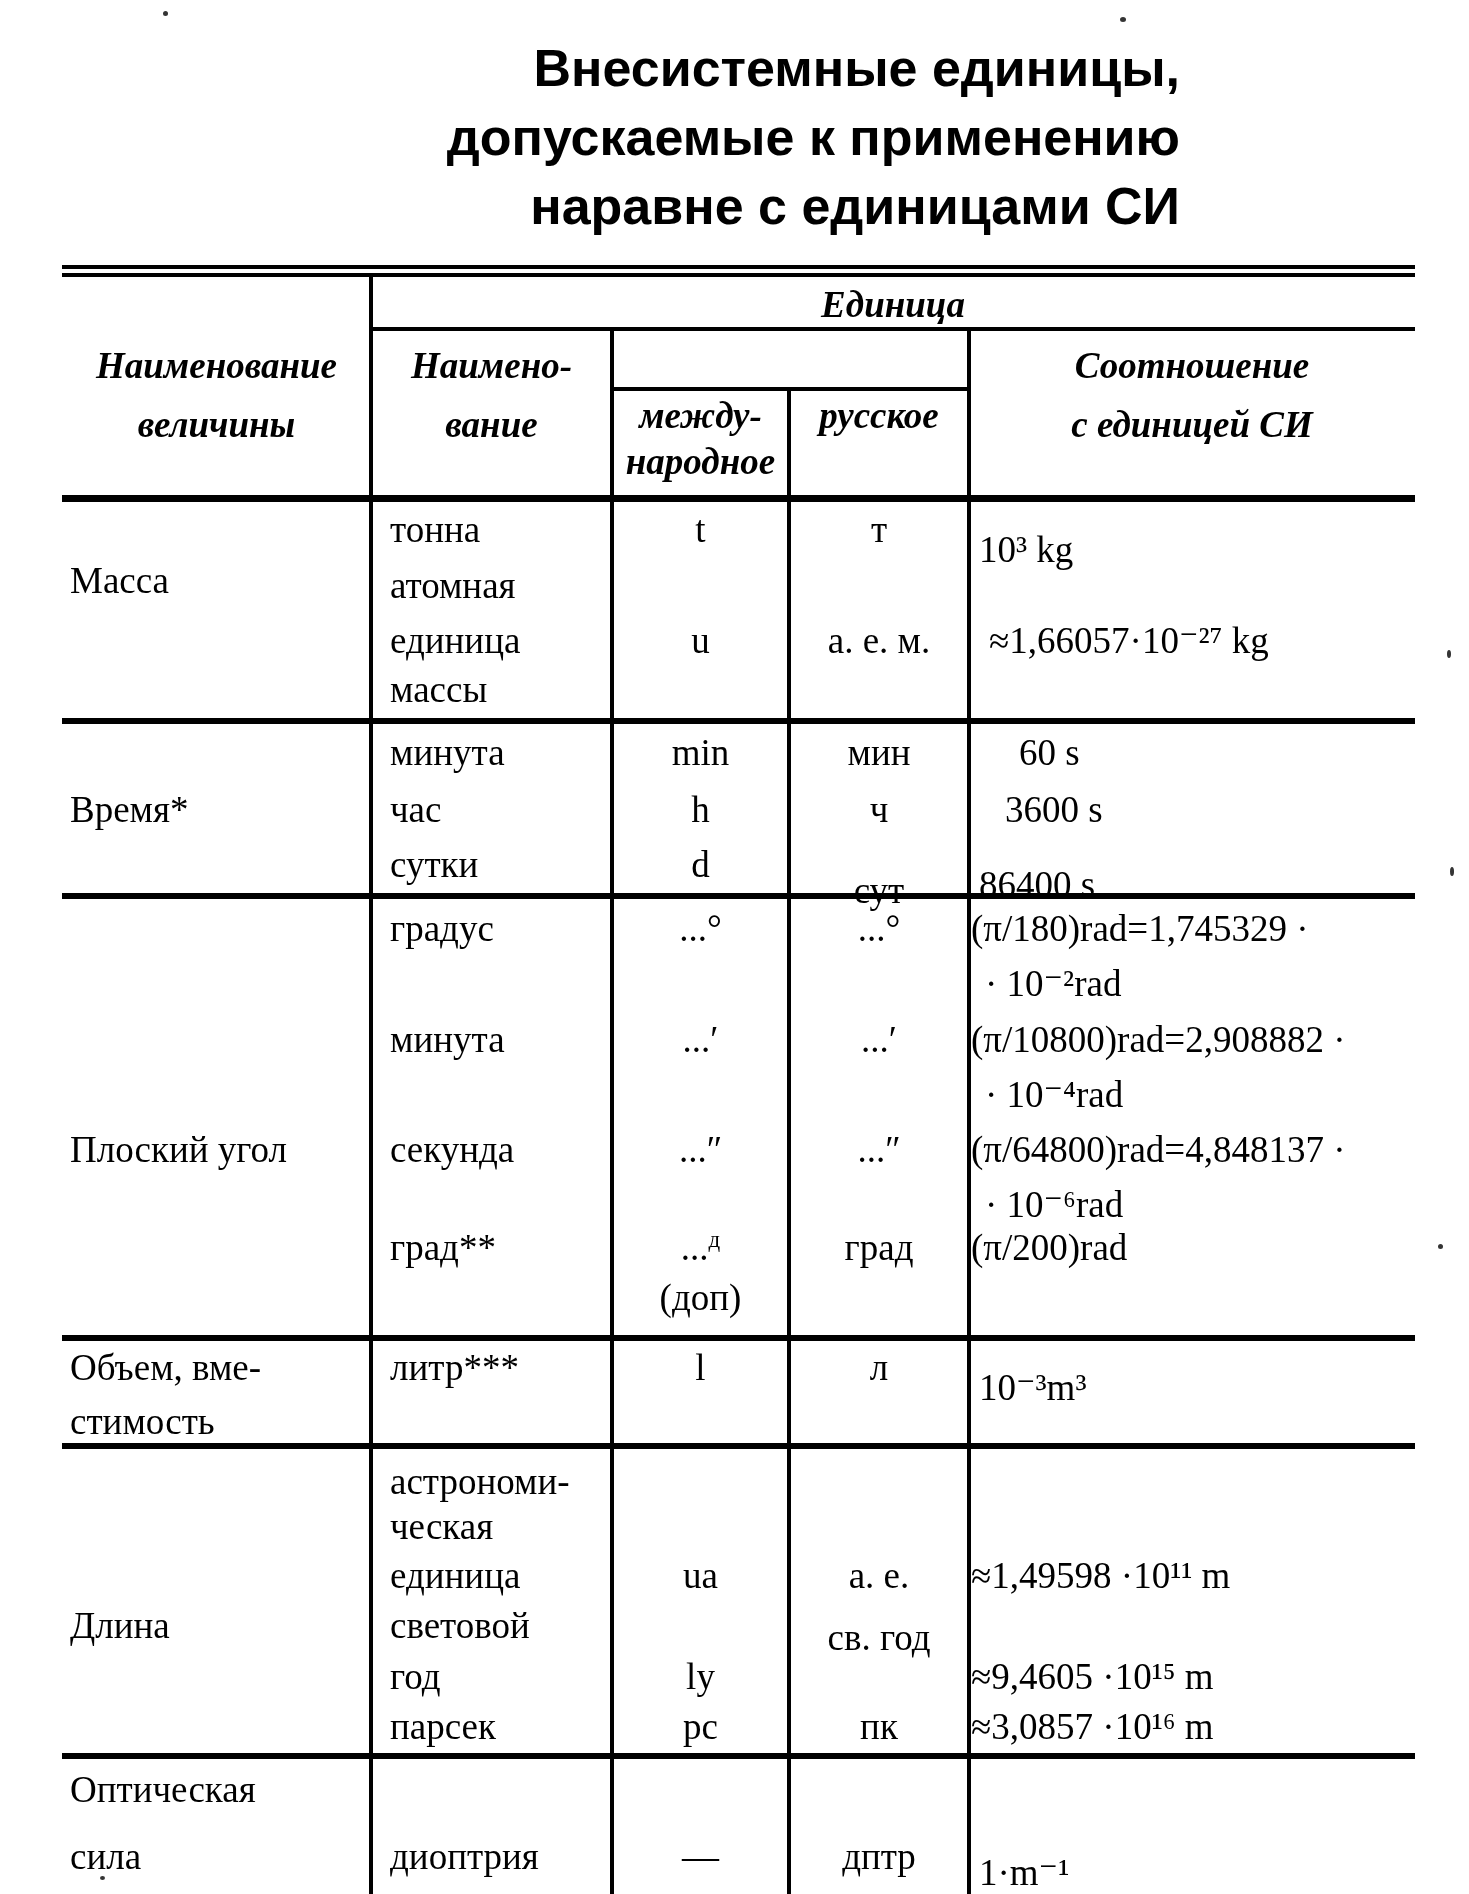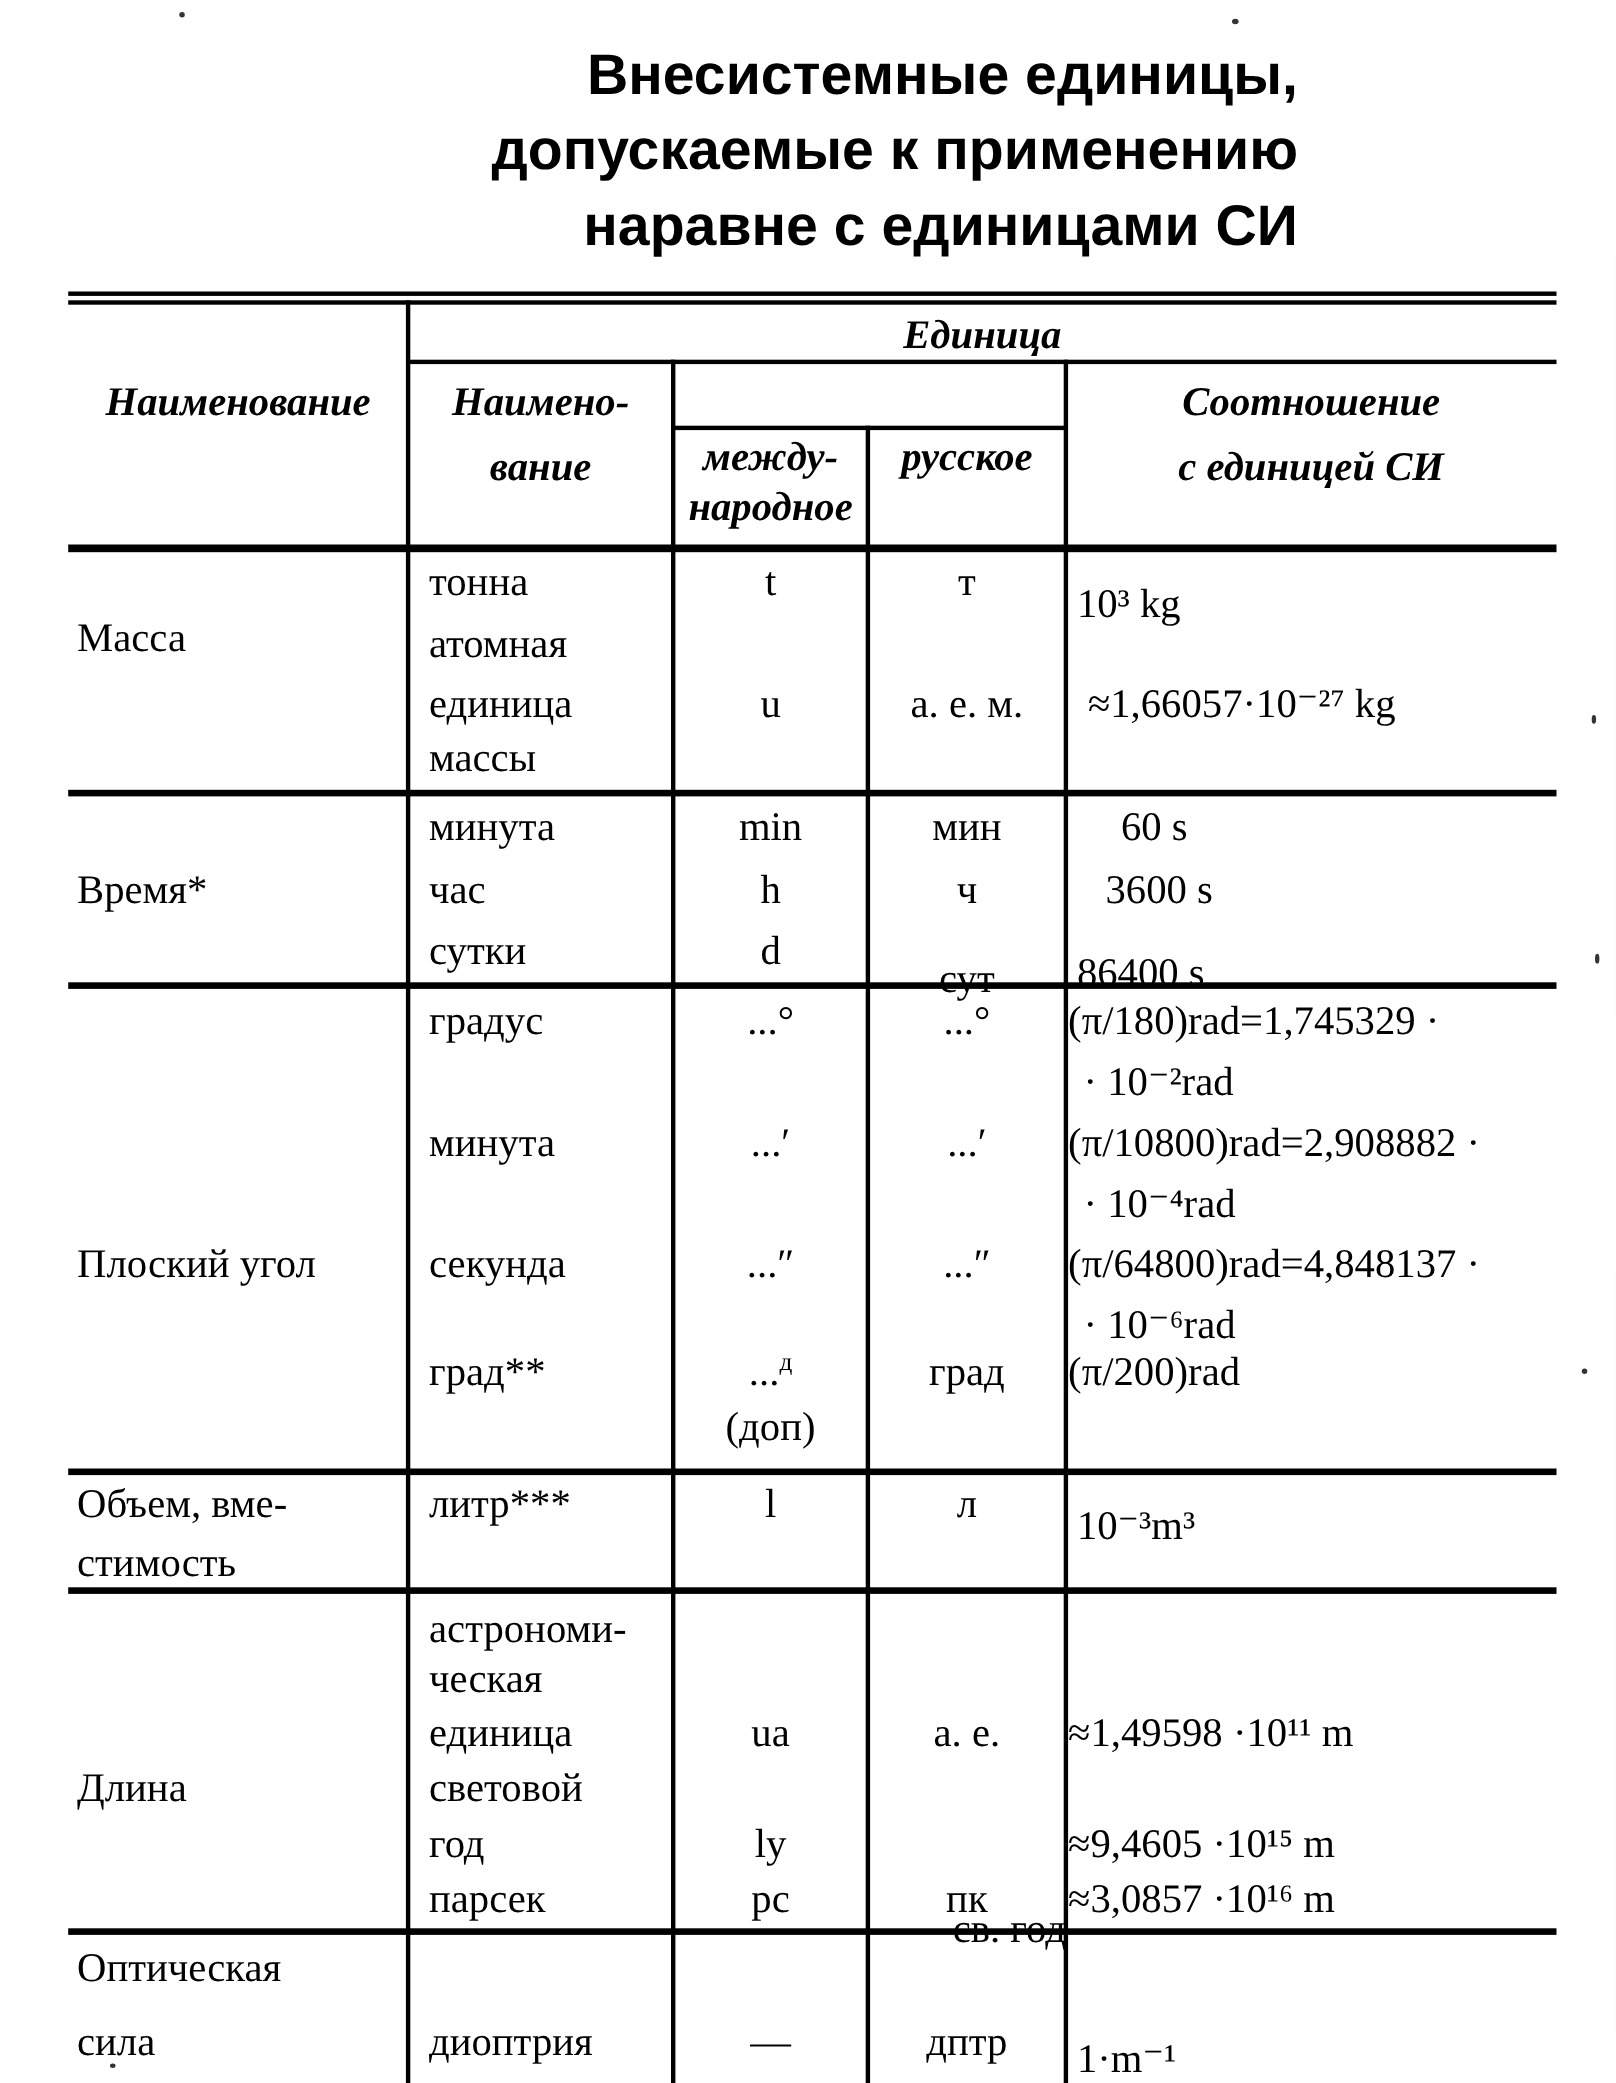--- a/index.html
+++ b/index.html
@@ -71,20 +71,21 @@
     <div class="hl" style="top:1178px;height:6px;"></div>
     <div class="hl" style="top:1488px;height:6px;"></div>
 
     <div class="vl" style="left:307px;top:8px;height:1621px;"></div>
     <div class="vl" style="left:548px;top:62px;height:1567px;"></div>
     <div class="vl" style="left:725px;top:122px;height:1507px;"></div>
     <div class="vl" style="left:905px;top:62px;height:1567px;"></div>
 
     <div class="ln hd-cell hu" style="top:15px;">Единица</div>
     <div class="ln hd-cell hq" style="top:76px;">Наименование</div>
+    <div class="ln hd-cell hq" style="top:135px;">величины</div>
     <div class="ln hd-cell hn" style="top:76px;">Наимено-</div>
     <div class="ln hd-cell hn" style="top:135px;">вание</div>
     <div class="ln hd-cell hi" style="top:126px;">между-</div>
     <div class="ln hd-cell hi" style="top:172px;">народное</div>
     <div class="ln hd-cell hr" style="top:126px;">русское</div>
     <div class="ln hd-cell hs" style="top:76px;">Соотношение</div>
     <div class="ln hd-cell hs" style="top:135px;">с единицей СИ</div>
 
     <div class="ln n" style="top:240px;">тонна</div>
     <div class="ln i" style="top:240px;">t</div>
@@ -144,21 +145,21 @@
     <div class="ln n" style="top:1192px;">астрономи-</div>
     <div class="ln n" style="top:1237px;">ческая</div>
     <div class="ln n" style="top:1286px;">единица</div>
     <div class="ln i" style="top:1286px;">ua</div>
     <div class="ln r" style="top:1286px;">а. е.</div>
     <div class="ln s" style="top:1286px;">≈1,49598 ·10¹¹ m</div>
     <div class="ln q" style="top:1336px;">Длина</div>
     <div class="ln n" style="top:1336px;">световой</div>
     <div class="ln n" style="top:1387px;">год</div>
     <div class="ln i" style="top:1387px;">ly</div>
-    <div class="ln r" style="top:1464px;text-align:right;">св. год</div>
+    <div class="ln r" style="top:1348px;">св. год</div>
     <div class="ln s" style="top:1387px;">≈9,4605 ·10¹⁵ m</div>
     <div class="ln n" style="top:1437px;">парсек</div>
     <div class="ln i" style="top:1437px;">pc</div>
     <div class="ln r" style="top:1437px;">пк</div>
     <div class="ln s" style="top:1437px;">≈3,0857 ·10¹⁶ m</div>
 
     <div class="ln q" style="top:1500px;">Оптическая</div>
     <div class="ln q" style="top:1567px;">сила</div>
     <div class="ln n" style="top:1567px;">диоптрия</div>
     <div class="ln i" style="top:1567px;">—</div>

